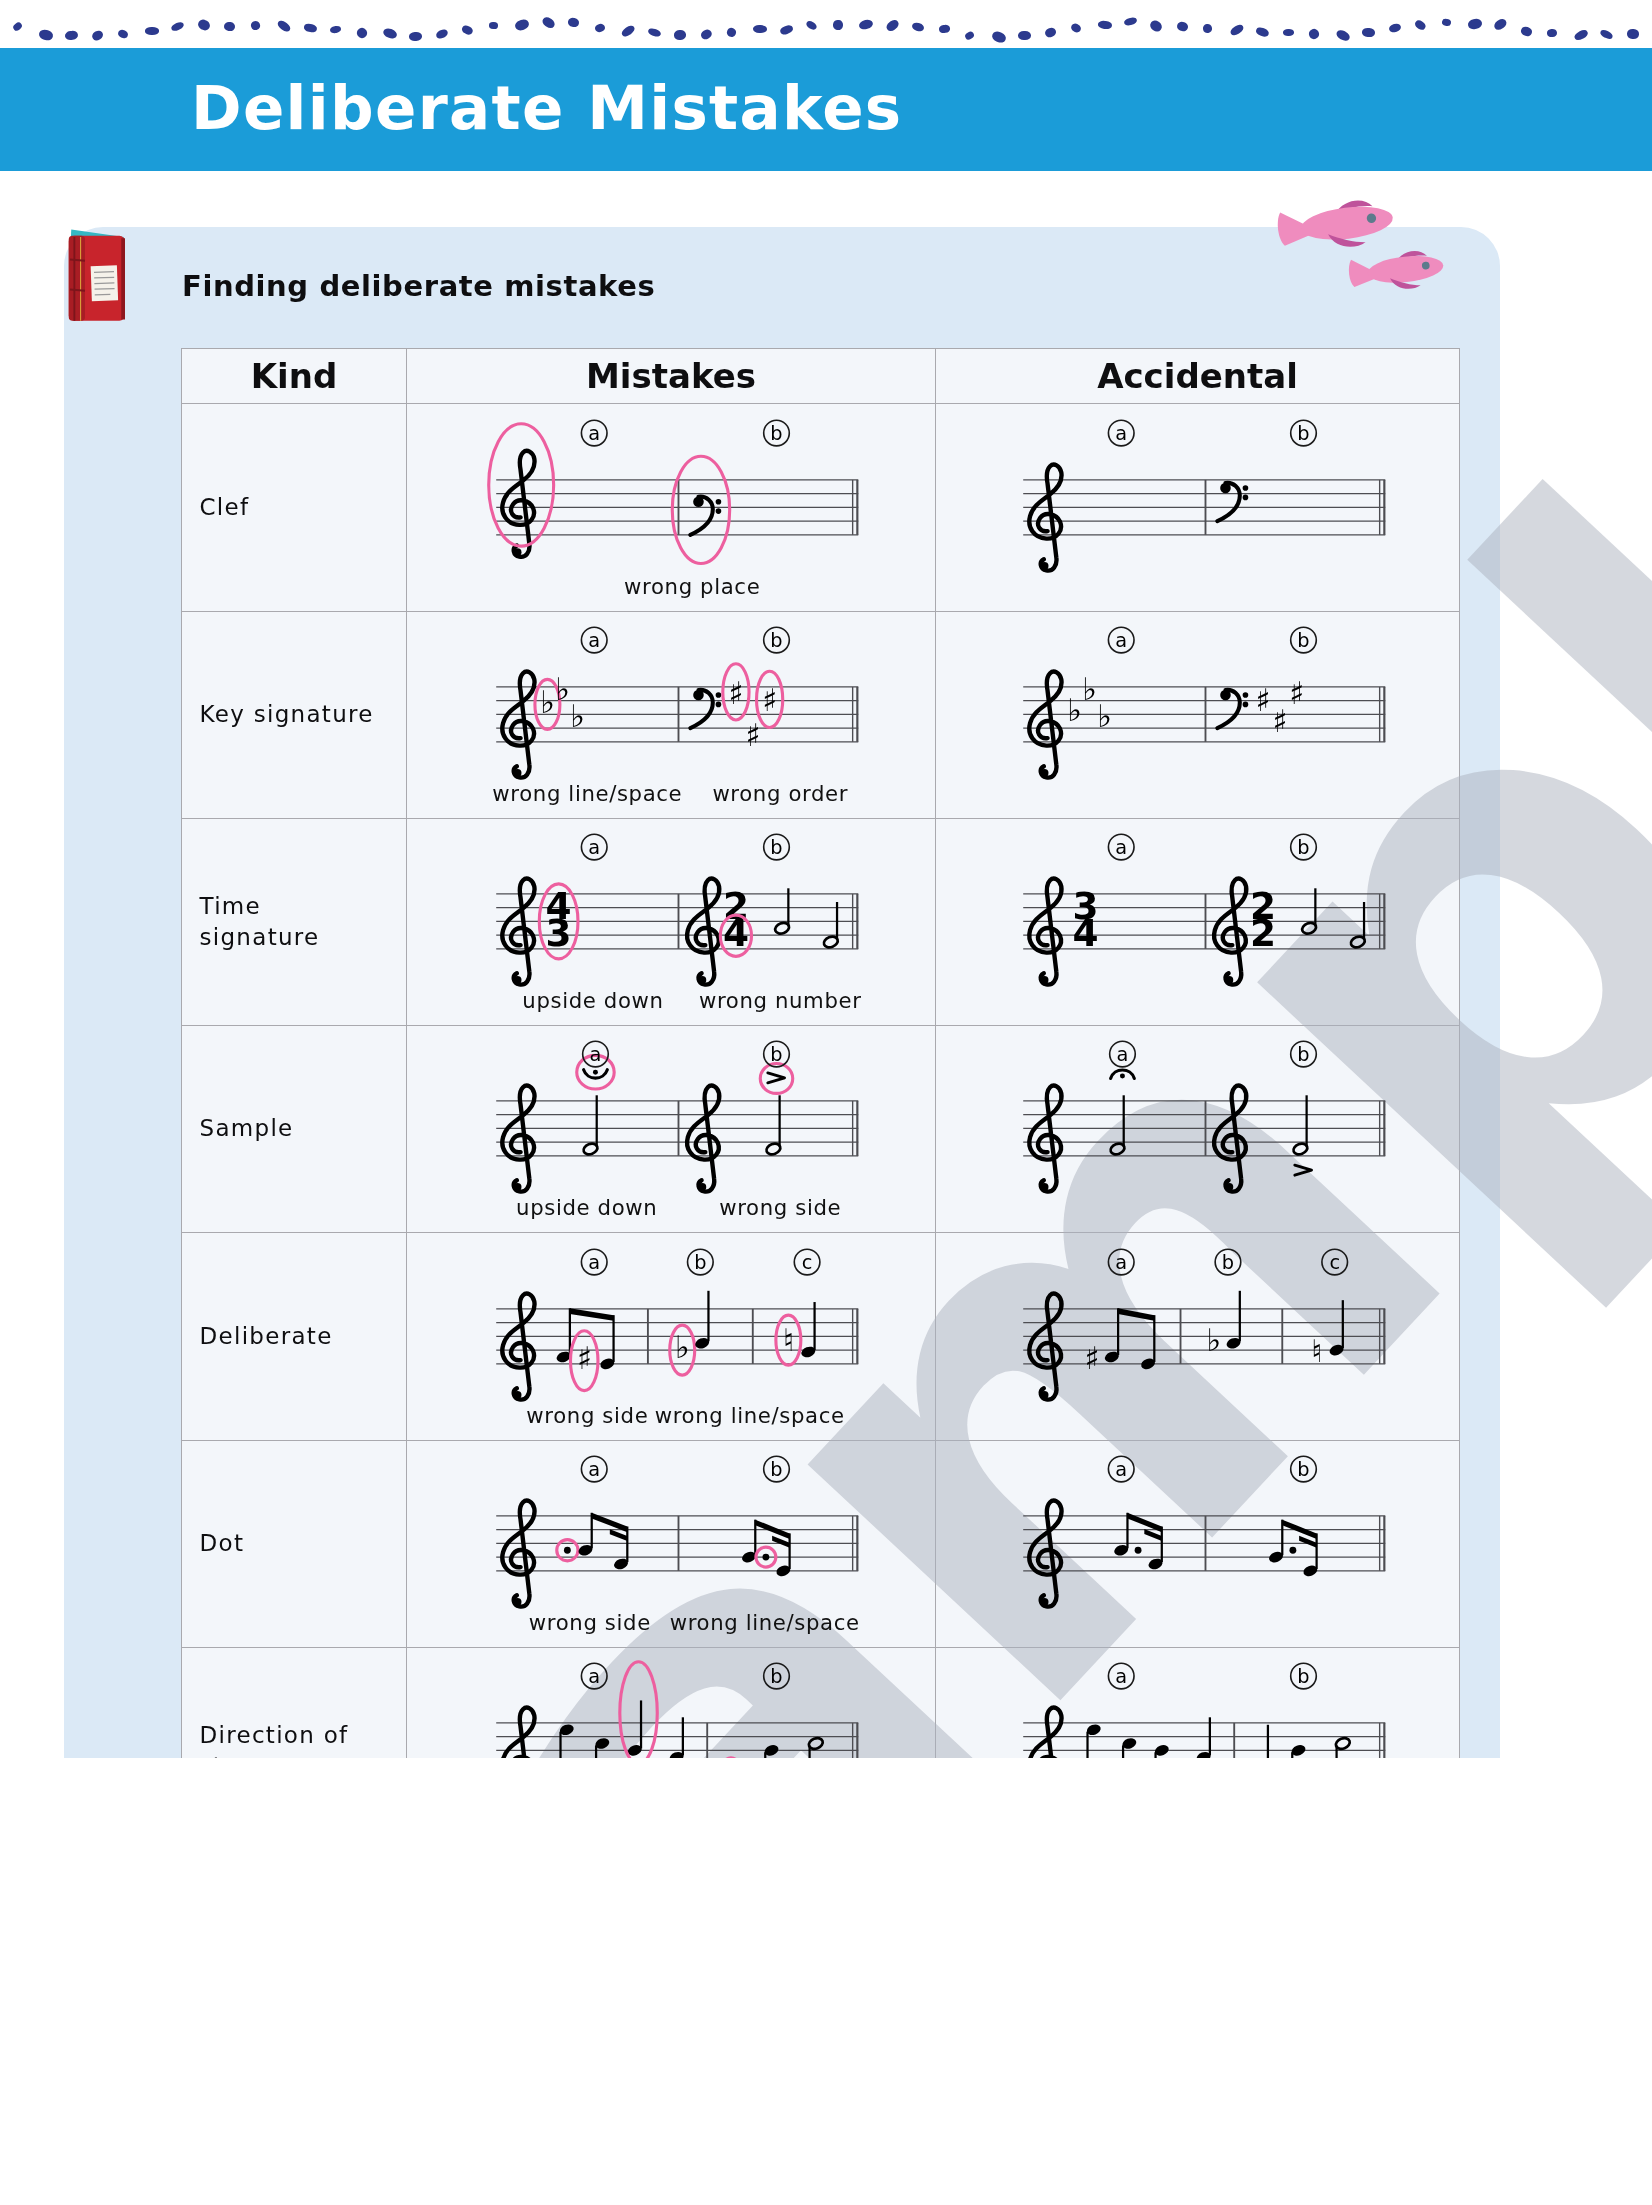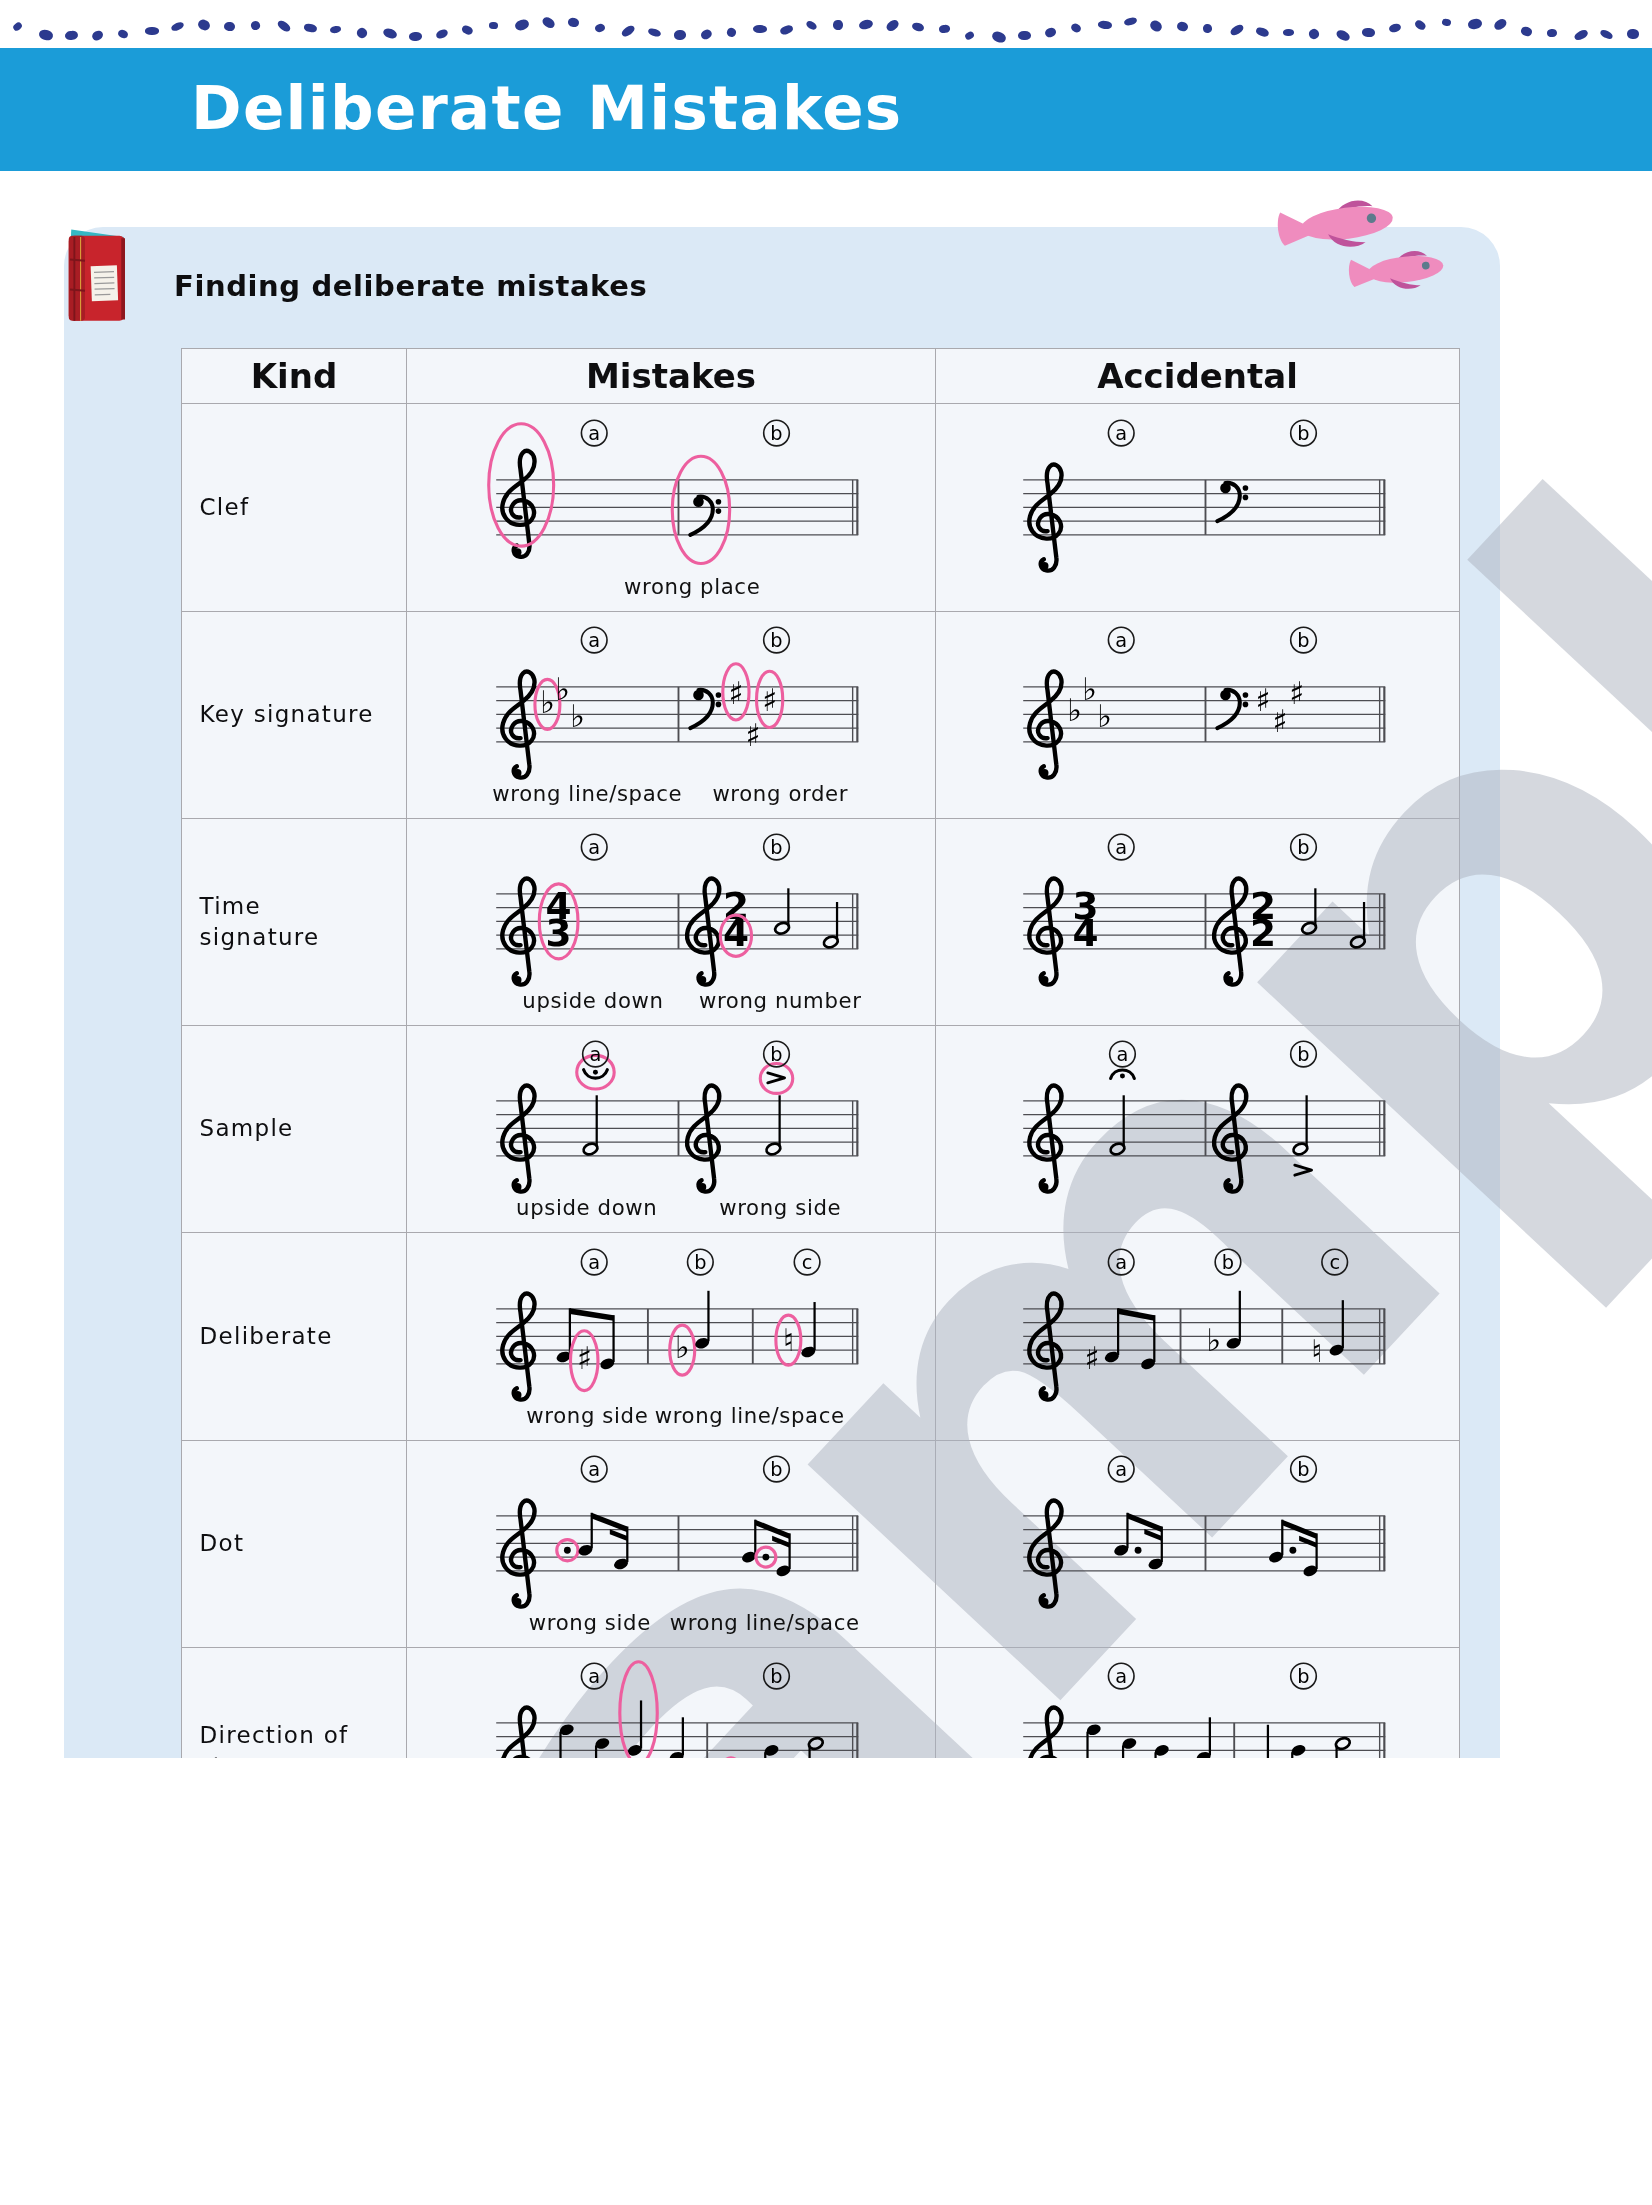--- a/index.html
+++ b/index.html
@@ -8,21 +8,21 @@
   
   .dotline{position:absolute;left:0;top:0;width:100%;height:50px;pointer-events:none;}
   .dotline span{position:absolute;background:#2c3a8e;border-radius:46%;}
   
   .band{position:absolute;left:0;top:48px;width:100%;height:123px;background:#1b9cd8;}
   .band h1{position:absolute;left:191px;top:24px;margin:0;font-size:61px;font-weight:bold;
            color:#ffffff;letter-spacing:1.3px;}
   
   .panel{position:absolute;left:64px;top:227px;width:1436px;height:1844px;
          background:#dbe9f6;border-radius:39px;}
-  .heading{position:absolute;left:174px;top:269px;margin:0;font-size:29px;font-weight:bold;
+  .heading{position:absolute;left:182px;top:269px;margin:0;font-size:29px;font-weight:bold;
            letter-spacing:0.6px;z-index:4;}
   
   .watermark{position:absolute;left:-6.3px;top:1983px;z-index:3;pointer-events:none;
              font-size:632px;font-weight:bold;color:rgba(171,177,190,0.5);
              transform:rotate(-47deg);transform-origin:0 0;white-space:nowrap;
              font-family:"DejaVu Sans","Liberation Sans",sans-serif;}
   
   table.grid{position:absolute;left:181px;top:348px;border-collapse:collapse;table-layout:fixed;
              width:1275px;z-index:auto;}
   table.grid th,table.grid td{border:1.6px solid #a9a9ae;background:#f3f6fa;padding:0;vertical-align:middle;}

